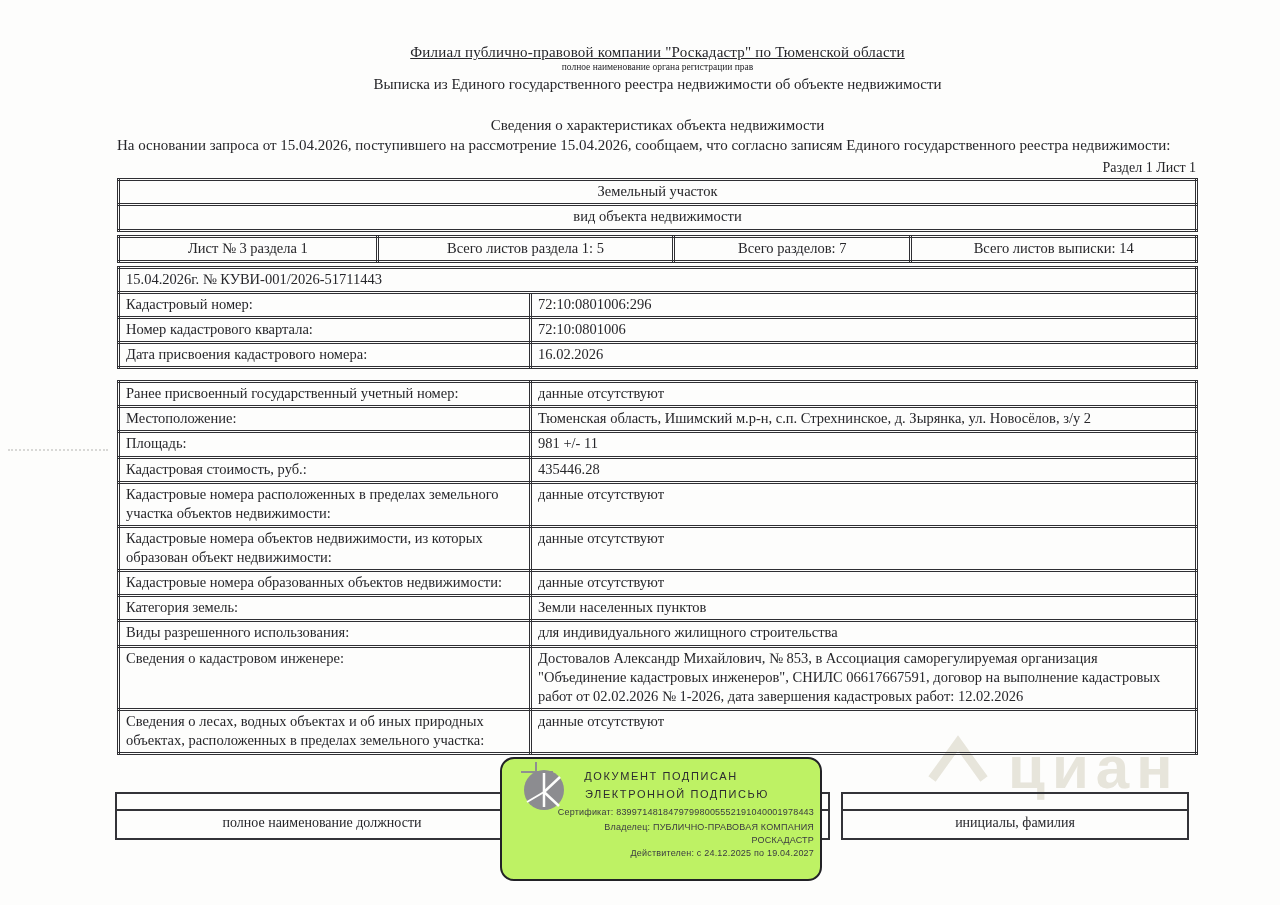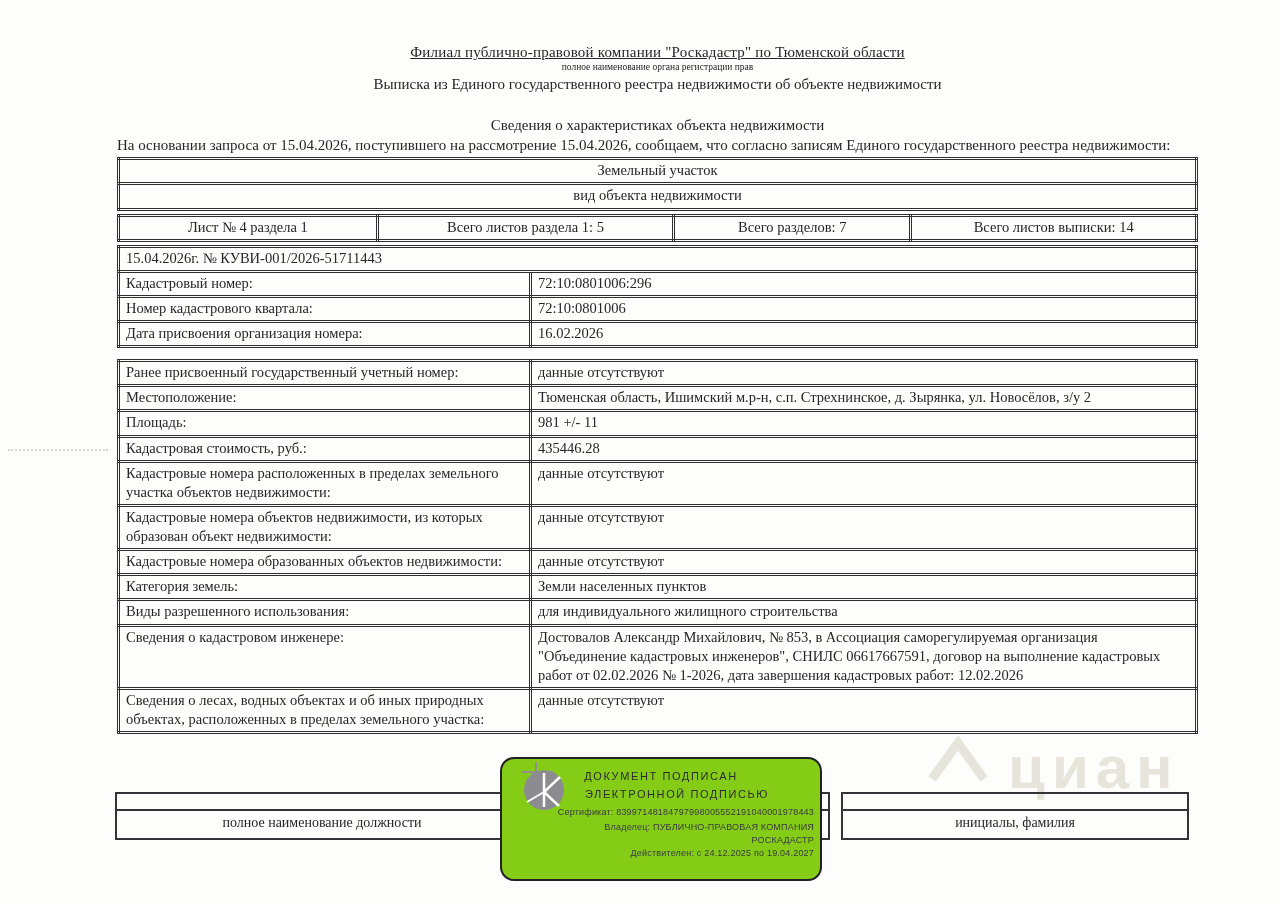--- a/index.html
+++ b/index.html
@@ -39,21 +39,21 @@
   .sig-left  { left:115px; top:792px; width:711px; height:44px; }
   .sig-right { left:841px; top:792px; width:344px; height:44px; }
   .sig-row-top { height:15px; border-bottom:2px solid #333338; }
   .sig-row-bottom { height:23px; font-size:14px; display:flex; align-items:center; }
   .sig-left  .sig-row-bottom { justify-content:flex-start; }
   .sig-left  .sig-caption { display:block; width:410px; text-align:center; }
   .sig-right .sig-row-bottom { justify-content:center; }
 
   .stamp {
     position:absolute; left:500px; top:757px; width:318px; height:120px;
-    background:#84cc16; border:2.5px solid #222226; border-radius:14px; z-index:3;
+    background:#bef264; border:2.5px solid #222226; border-radius:14px; z-index:3;
     font-family:"Liberation Sans", sans-serif; color:#333338;
   }
   .stamp-logo { position:absolute; left:14px; top:3px; width:52px; height:52px; }
   .stamp-title { text-align:center; font-size:11px; letter-spacing:1.6px; color:#2c2c30; }
   .stamp-title-1 { margin-top:11px; }
   .stamp-title-2 { margin-top:6px;padding-left:32px; }
   .stamp-small { font-size:9px; margin-left:9px; margin-right:6px; color:#3a3a40; letter-spacing:.2px; white-space:nowrap;text-align:right; }
   .stamp-cert     { margin-top:7px; }
   .stamp-owner    { margin-top:5px; }
   .stamp-ownerorg { margin-top:3px; }
@@ -86,20 +86,21 @@
   <div class="scan-artifact"></div>
 
   <div class="content">
 
     <div class="c org-name">Филиал публично-правовой компании "Роскадастр" по Тюменской области</div>
     <div class="c org-caption">полное наименование органа регистрации прав</div>
     <div class="c doc-title">Выписка из Единого государственного реестра недвижимости об объекте недвижимости</div>
 
     <div class="c section-title">Сведения о характеристиках объекта недвижимости</div>
     <div class="intro">На  основании запроса от 15.04.2026, поступившего на рассмотрение 15.04.2026, сообщаем, что согласно записям Единого государственного реестра недвижимости:</div>
+    <div class="section-sheet">Раздел 1 Лист 1</div>
 
     <table class="tbl tbl-object">
       <tbody>
         <tr>
           <td>Земельный участок</td>
         </tr>
         <tr>
           <td>вид объекта недвижимости</td>
         </tr>
       </tbody>
@@ -107,21 +108,21 @@
 
     <table class="tbl tbl-sheets">
       <colgroup>
           <col class="w24">
           <col class="w27">
           <col class="w22">
           <col class="w26">
         </colgroup>
       <tbody>
         <tr>
-          <td>Лист № 4 раздела 1</td>
+          <td>Лист № 3 раздела 1</td>
           <td>Всего листов раздела 1: 5</td>
           <td>Всего разделов: 7</td>
           <td>Всего листов выписки: 14</td>
         </tr>
       </tbody>
     </table>
 
     <table class="tbl tbl-reg">
       <colgroup>
           <col class="col-label">
@@ -133,21 +134,21 @@
         </tr>
         <tr>
           <td>Кадастровый номер:</td>
           <td>72:10:0801006:296</td>
         </tr>
         <tr>
           <td>Номер кадастрового квартала:</td>
           <td>72:10:0801006</td>
         </tr>
         <tr>
-          <td>Дата присвоения организация номера:</td>
+          <td>Дата присвоения кадастрового номера:</td>
           <td>16.02.2026</td>
         </tr>
       </tbody>
     </table>
 
     <table class="tbl tbl-char">
       <colgroup>
           <col class="col-label">
           <col>
         </colgroup>

